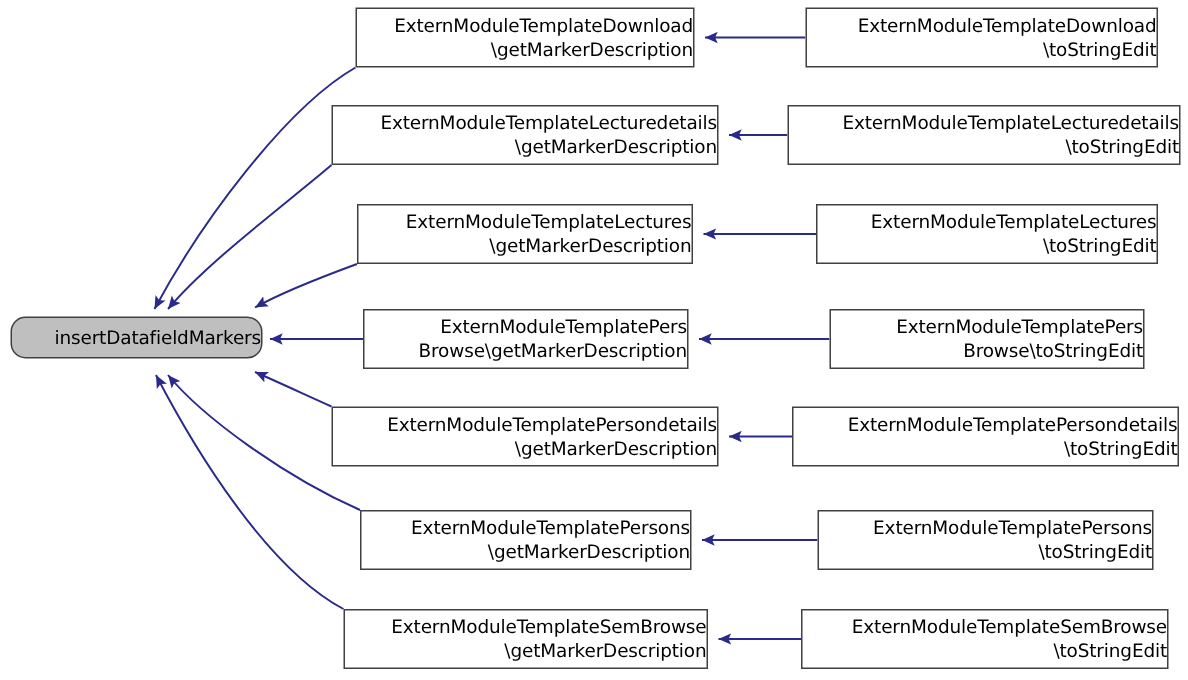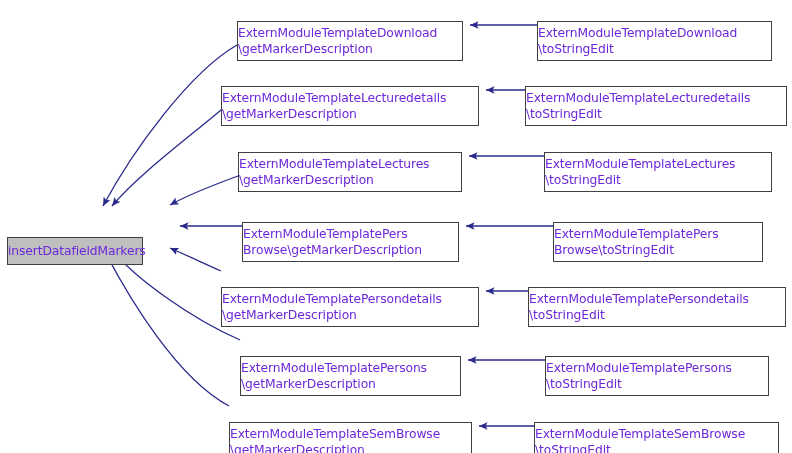--- a/index.html
+++ b/index.html
@@ -21,31 +21,30 @@
     top: 0;
     width: 792px;
     height: 453px;
     pointer-events: none;
   }
   .node {
     position: absolute;
     box-sizing: border-box;
     border: 1px solid #404040;
     background: #ffffff;
-    color: #6d28d9;
+    color: #000000;
     display: flex;
     align-items: center;
     justify-content: center;
-    text-align: left;
+    text-align: right;
     font-size: 12.3px;
     line-height: 16px;
     letter-spacing: -0.1px;
     white-space: pre-line;
     z-index: 2;
-    margin-top: 16px;
   }
   .node.root {
     background: #bfbfbf;
     border: 1px solid #404040;
   }
   .node-label {
     display: block;
     width: 100%;
     white-space: pre-line;
   }
@@ -74,21 +73,21 @@
         <path d="M 537,25 L 470,25" fill="none" stroke="#2a2a8c" stroke-width="1.3" marker-end="url(#arrowhead)"></path>
         <path d="M 525,90 L 486,90" fill="none" stroke="#2a2a8c" stroke-width="1.3" marker-end="url(#arrowhead)"></path>
         <path d="M 544,156 L 469,156" fill="none" stroke="#2a2a8c" stroke-width="1.3" marker-end="url(#arrowhead)"></path>
         <path d="M 553,226 L 466,226" fill="none" stroke="#2a2a8c" stroke-width="1.3" marker-end="url(#arrowhead)"></path>
         <path d="M 528,291 L 486,291" fill="none" stroke="#2a2a8c" stroke-width="1.3" marker-end="url(#arrowhead)"></path>
         <path d="M 545,360 L 468,360" fill="none" stroke="#2a2a8c" stroke-width="1.3" marker-end="url(#arrowhead)"></path>
         <path d="M 534,426 L 479,426" fill="none" stroke="#2a2a8c" stroke-width="1.3" marker-end="url(#arrowhead)"></path>
       </g>
   </svg>
 
-  <div class="node root" style="left: 7px; top: 221px; width: 136px; height: 28px;">
+  <div class="node root" style="left: 7px; top: 211px; width: 168px; height: 28px; border-radius: 10px;">
     <span class="node-label">insertDatafieldMarkers</span>
   </div>
 
   <div id="middle-nodes">
       <div class="node" style="left: 237px; top: 5px; width: 226px; height: 40px;"><span class="node-label">ExternModuleTemplateDownload
 \getMarkerDescription</span></div>
       <div class="node" style="left: 221px; top: 70px; width: 258px; height: 40px;"><span class="node-label">ExternModuleTemplateLecturedetails
 \getMarkerDescription</span></div>
       <div class="node" style="left: 238px; top: 136px; width: 224px; height: 40px;"><span class="node-label">ExternModuleTemplateLectures
 \getMarkerDescription</span></div>

